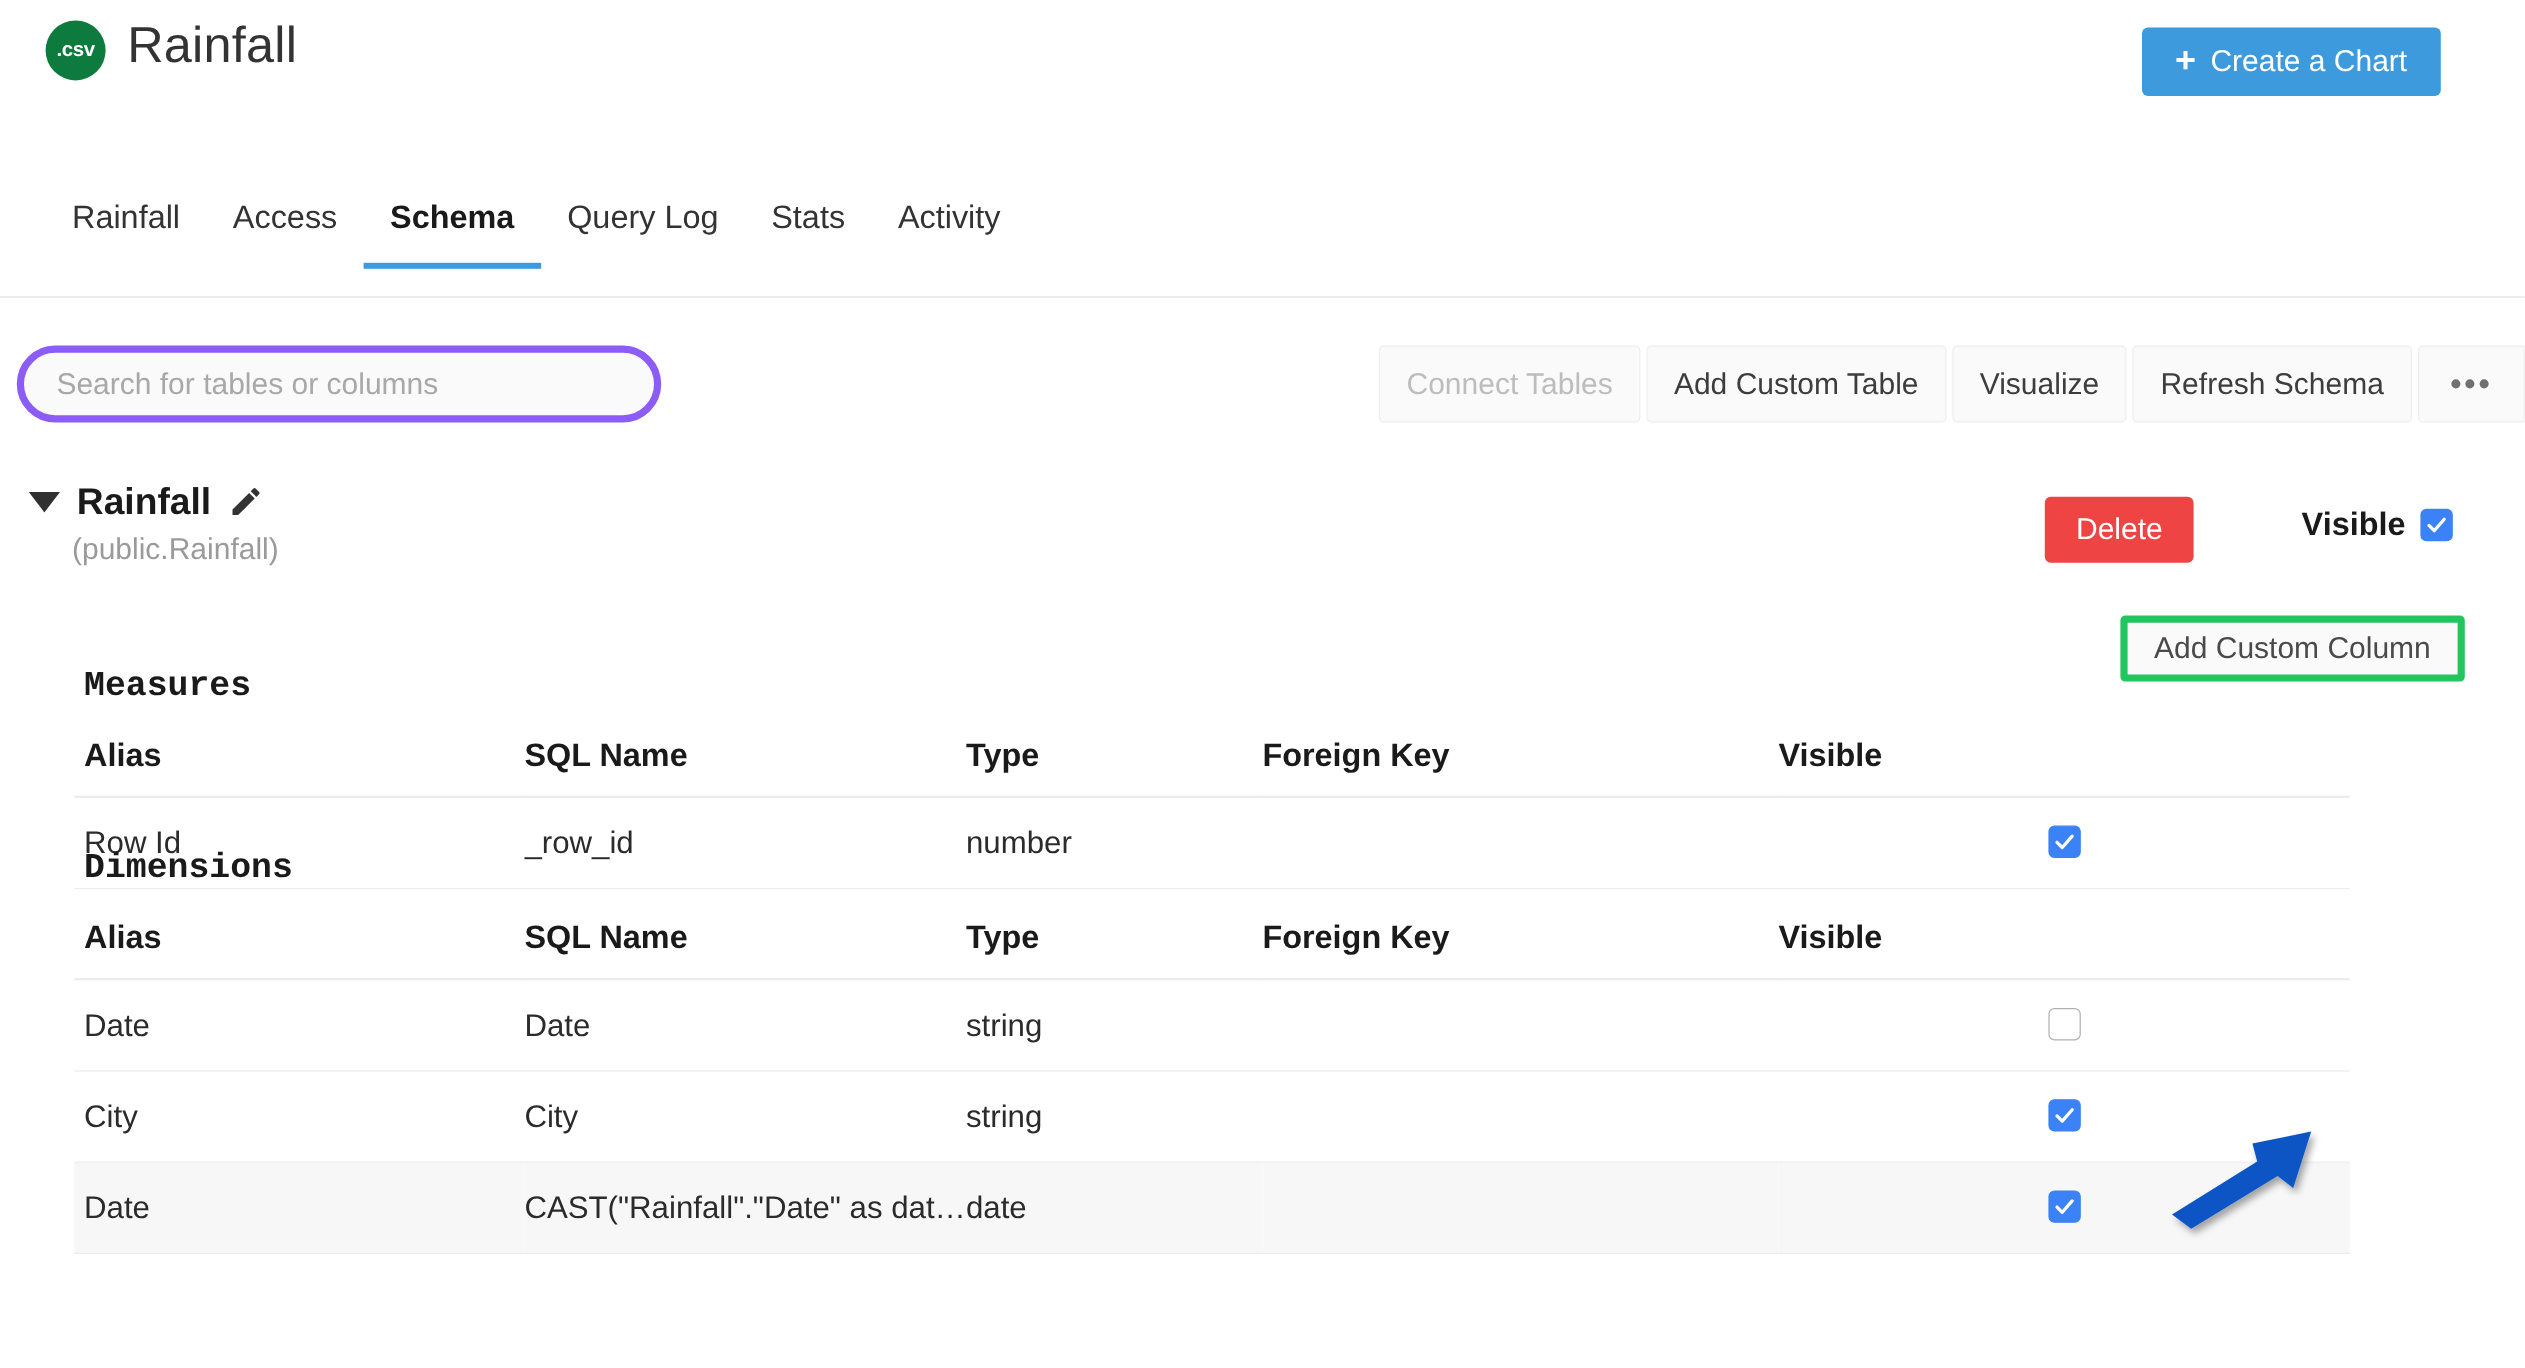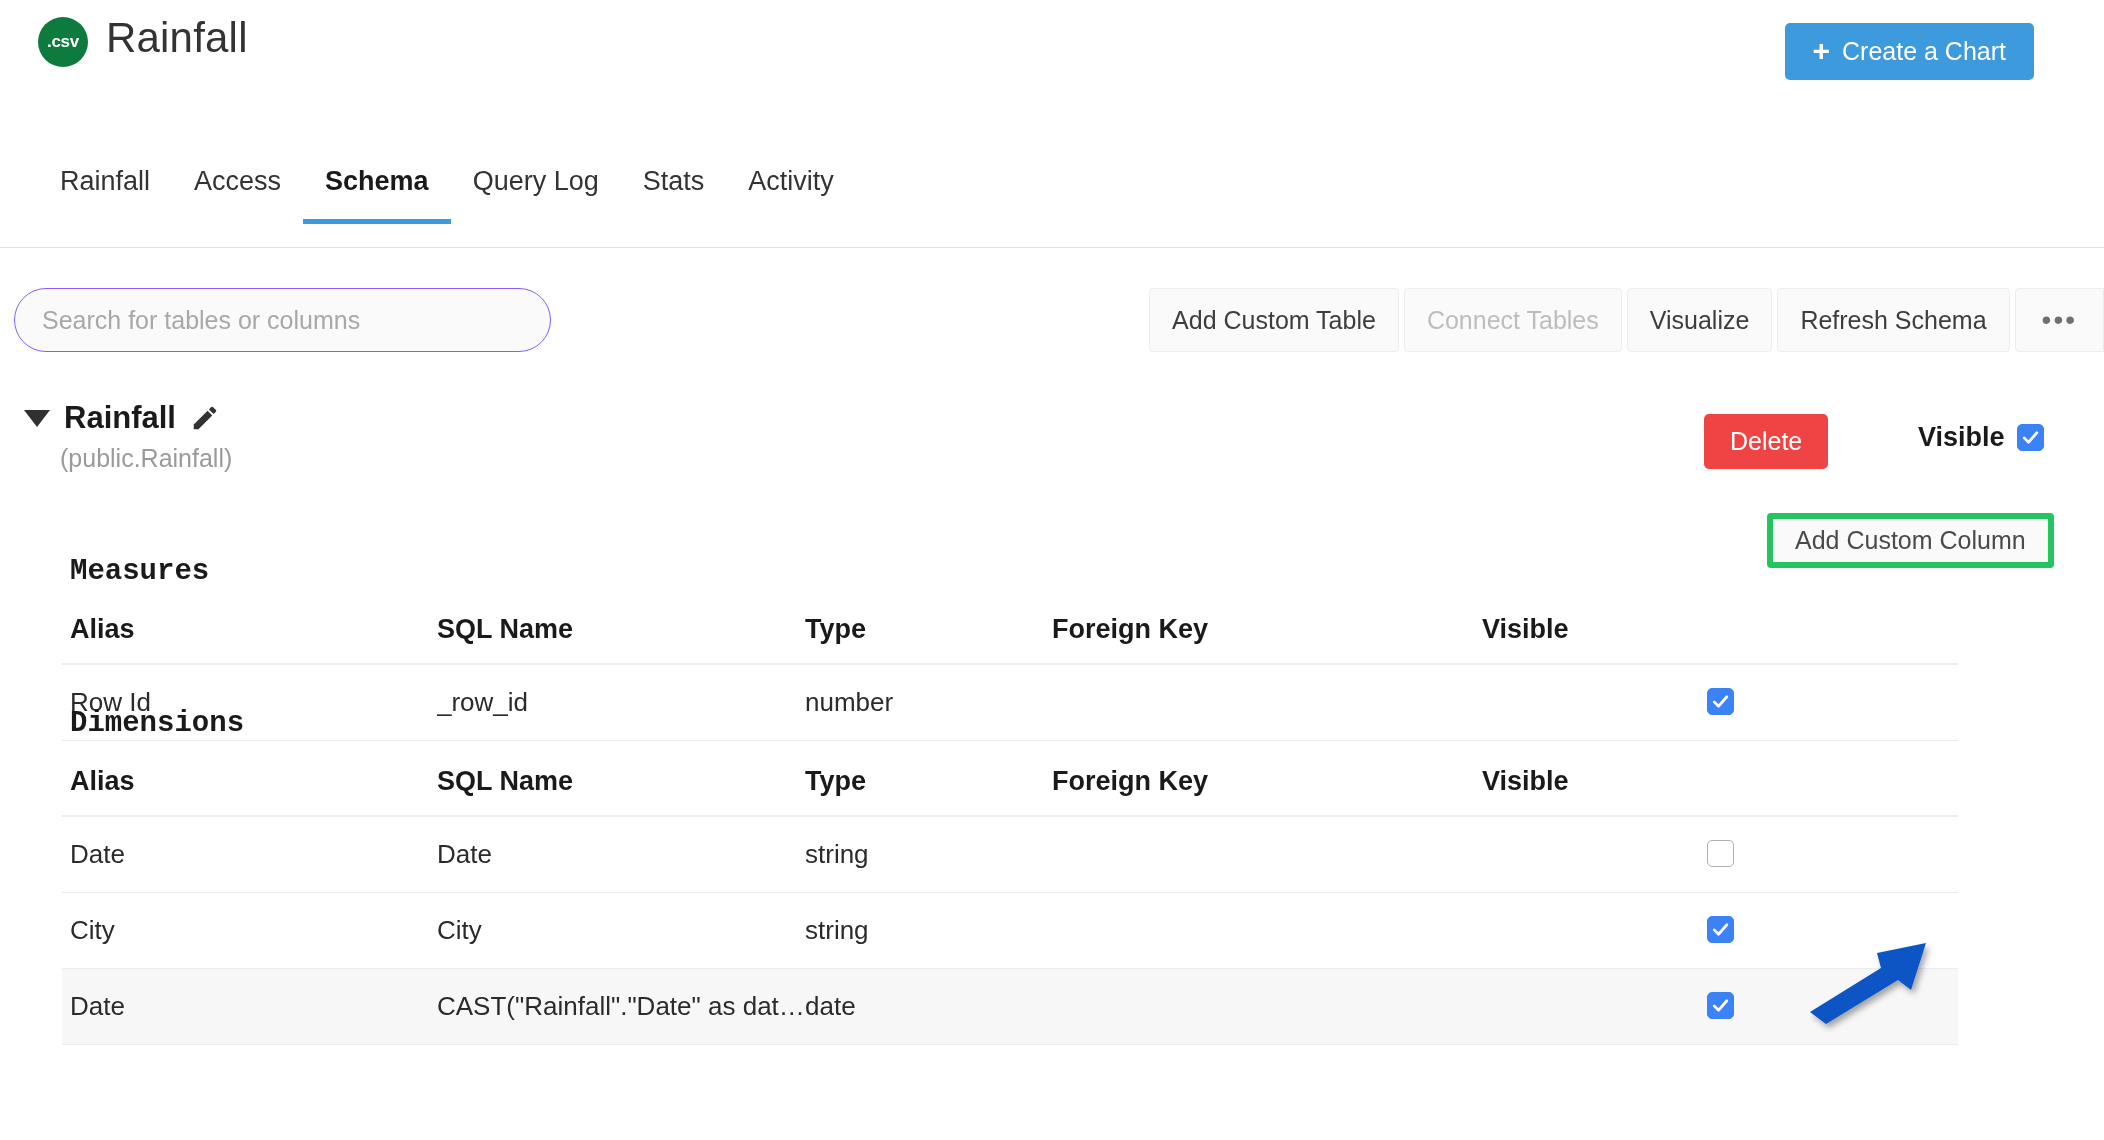--- a/index.html
+++ b/index.html
@@ -63,21 +63,21 @@
     content: ""; position: absolute;
     left: 0; right: 0; bottom: -1px; height: 5px;
     background: #3d9bdd;
   }
 
   
   .toolbar { position: absolute; top: 288px; left: 0; right: 0; height: 64px; }
   .search-input {
     position: absolute; left: 14px; top: 0;
     width: 537px; height: 64px;
-    border: 1px solid #8b5cf6; border-radius: 32px;
+    border: 6px solid #8b5cf6; border-radius: 32px;
     background: #fafafa;
     padding: 0 27px;
     font-size: 25px; color: #555;
     font-family: "Liberation Sans", sans-serif;
     outline: none;
   }
   .search-input::placeholder { color: #a8a8a8; }
 
   .btn-group {
     position: absolute; right: 0; top: 0;
@@ -211,22 +211,22 @@
     <div class="tab">Access</div>
     <div class="tab active">Schema</div>
     <div class="tab">Query Log</div>
     <div class="tab">Stats</div>
     <div class="tab">Activity</div>
   </div>
 
   <div class="toolbar">
     <input class="search-input" type="text" placeholder="Search for tables or columns" value="" style="">
     <div class="btn-group">
+      <button class="tbtn disabled" disabled="">Connect Tables</button>
       <button class="tbtn">Add Custom Table</button>
-      <button class="tbtn disabled" disabled="">Connect Tables</button>
       <button class="tbtn">Visualize</button>
       <button class="tbtn">Refresh Schema</button>
       <button class="tbtn dots">
         <span class="dotglyph">•••</span>
       </button>
     </div>
   </div>
 
   <div class="tbl-head">
     <div class="tbl-name-row">

